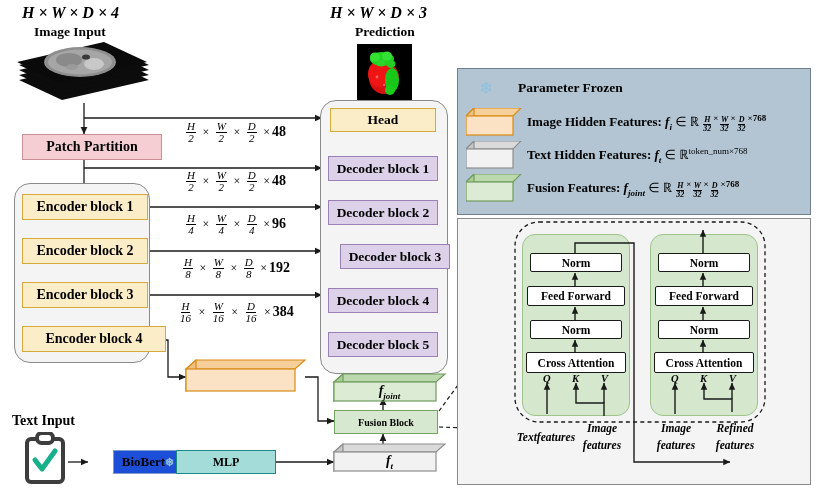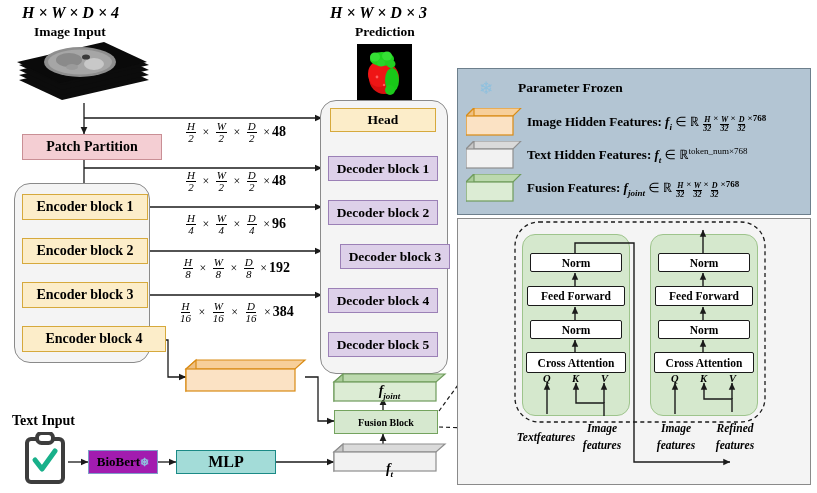--- a/index.html
+++ b/index.html
@@ -9,21 +9,21 @@
   .bold{font-weight:bold;}
   .ital{font-style:italic;}
   .ctr{display:flex;align-items:center;justify-content:center;text-align:center;}
 
   
   .box{box-sizing:border-box;border:1.4px solid #000;}
   .patch{background:#f4ced3;border:1.3px solid #c98f95;}
   .enc{background:#fcedc9;border:1.3px solid #d6a93c;}
   .dec{background:#ddd0e9;border:1.3px solid #9b80b6;}
   .head{background:#fcedc9;border:1.3px solid #d6a93c;}
-  .biobert{background:#a21caf;border:1.3px solid #7f9dc9;}
+  .biobert{background:#1d4ed8;border:1.3px solid #7f9dc9;margin-left:25px;}
   .mlp{background:#a3dcd8;border:1.3px solid #1b8a86;}
   .fusion{background:#d6e8cf;border:1.3px solid #74a35e;}
   .grp{background:#f4f4f4;border:1.4px solid #8a8a8a;border-radius:16px;}
   .inner-box{background:#ffffff;border:1.5px solid #1a1a1a;border-radius:2px;}
   .greenmod{background:#d5e8cd;border:1.2px solid #9ec48c;border-radius:13px;}
 
   .legendbox{background:#b3c5d3;border:1.2px solid #6d7f8c;}
   .detailbox{background:#f4f4f4;border:1.2px solid #8a8a8a;}
 
   
@@ -289,39 +289,39 @@
 <div class="abs box fusion ctr bold" style="left:334px;top:410px;width:104px;height:24px;font-size:10px;">
   <span>Fusion Block</span>
 </div>
 
 <div class="prism" style="left:334px;top:444px;width:112px;height:28px;">
   <svg width="112" height="28">
     <polygon points="0,8 9,0 111,0 102,8" fill="#dadada" stroke="#8e8e8e" stroke-width="1.2"></polygon>
     <polygon points="0,8 0,27 9,19 9,0" fill="#c7c7c7" stroke="#8e8e8e" stroke-width="1.2"></polygon>
     <rect x="0" y="8" width="102" height="19" fill="#f2f2f2" stroke="#8e8e8e" stroke-width="1.2"></rect>
   </svg>
-  <div class="abs ctr" style="left:9px;top:8px;width:93px;height:19px;font-size:14px;margin-top:8px;">
+  <div class="abs ctr" style="left:9px;top:8px;width:93px;height:19px;font-size:14px;">
     <span class="ital bold">f<sub style="font-size:9px;">t</sub></span>
   </div>
 </div>
 
 <div class="abs bold" style="left:12px;top:413px;font-size:14px;">Text Input</div>
 
 <svg class="abs" style="left:24px;top:432px;width:42px;height:52px;">
   <rect x="3" y="7" width="36" height="43" rx="4" fill="#ffffff" stroke="#3d3d3d" stroke-width="4"></rect>
   <rect x="13" y="1" width="16" height="10" rx="4.5" fill="#ffffff" stroke="#3d3d3d" stroke-width="4"></rect>
   <path d="M11,28 L18,37 L31,19" fill="none" stroke="#18b08a" stroke-width="5" stroke-linecap="round" stroke-linejoin="round"></path>
 </svg>
 
 <div class="abs box biobert ctr bold" style="left:88px;top:450px;width:70px;height:24px;font-size:13px;">
   <span>BioBert</span>
     <span class="snow" style="font-size:11px;">❄</span>
 </div>
 
-<div class="abs box mlp ctr bold" style="left:176px;top:450px;width:100px;height:24px;font-size:16px;">
+<div class="abs box mlp ctr bold" style="left:176px;top:450px;width:100px;height:24px;font-size:12px;">
   <span>MLP</span>
 </div>
 
 <div class="abs legendbox" style="left:457px;top:68px;width:352px;height:145px;"></div>
 
 <div class="abs snow" style="left:479px;top:78px;font-size:17px;">❄</div>
 <div class="abs bold" style="left:518px;top:80px;font-size:13.5px;">Parameter Frozen</div>
 
 <svg class="abs" style="left:466px;top:108px;width:56px;height:28px;">
   <polygon points="0,8 8,0 55,0 47,8" fill="#f7cf9a" stroke="#d98b14" stroke-width="1.2"></polygon>

